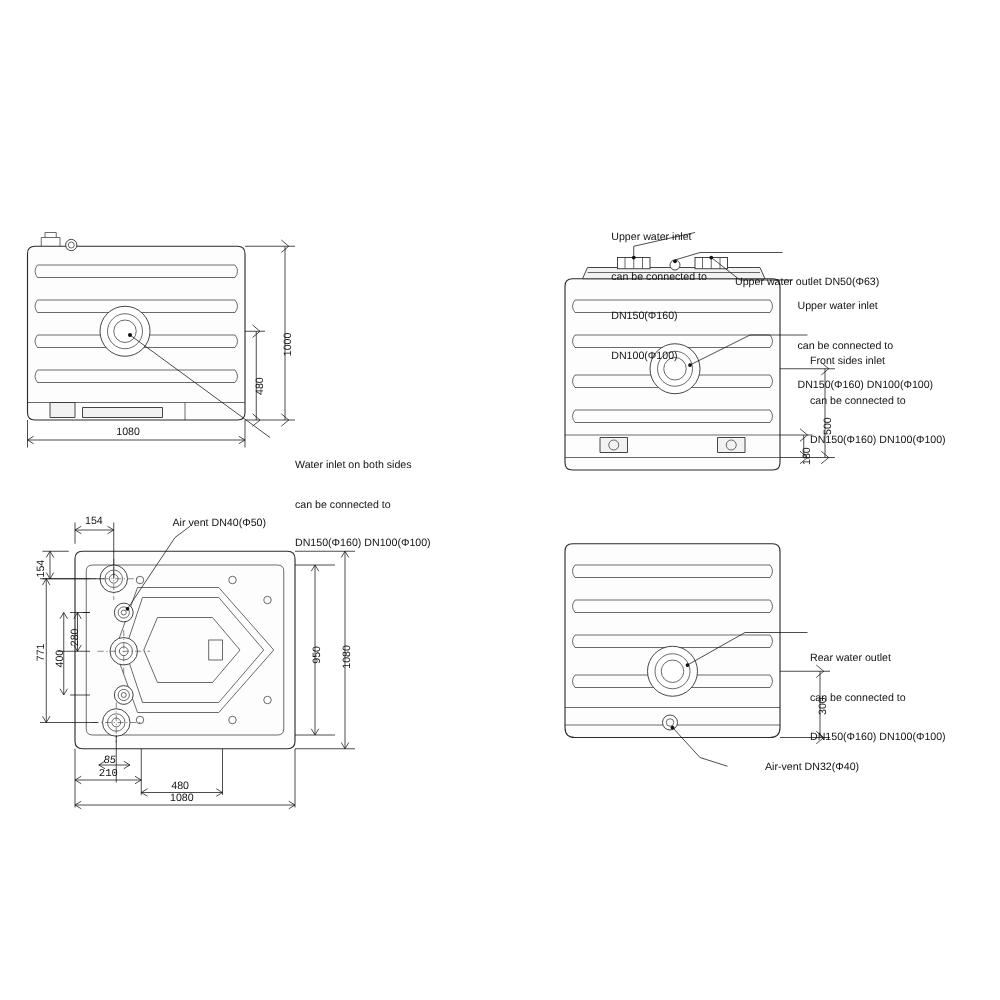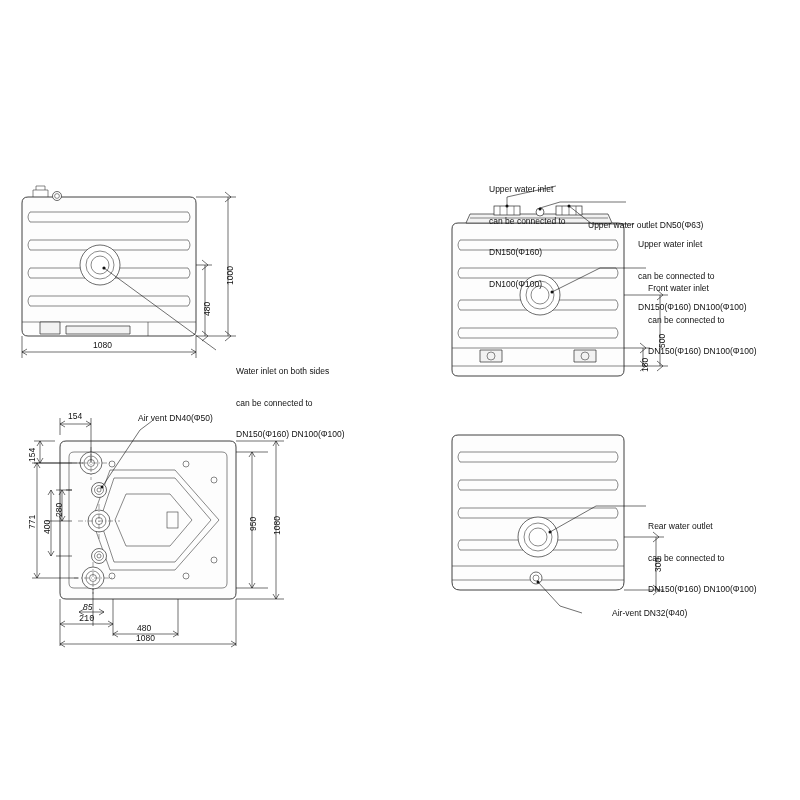--- a/index.html
+++ b/index.html
@@ -353,21 +353,21 @@
 
 <div class="lbl" style="left:588px; top:196px;margin-top:24px;">Upper water outlet DN50(Φ63)</div>
 
 <div class="lbl" style="left:638px; top:218px;">
   <div>Upper water inlet</div>
   <div>can be connected to</div>
   <div>DN150(Φ160) DN100(Φ100)</div>
 </div>
 
 <div class="lbl" style="left:648px; top:262px;">
-  <div>Front water inlet</div>
+  <div>Front sides inlet</div>
   <div>can be connected to</div>
   <div>DN150(Φ160) DN100(Φ100)</div>
 </div>
 
 <div class="dim vert" style="left:658px; top:348px;">500</div>
 <div class="dim vert" style="left:641px; top:372px;">180</div>
 
 <div class="lbl" style="left:138px; top:413px;">Air vent DN40(Φ50)</div>
 
 <div class="dim" style="left:68px; top:412px;">154</div>

